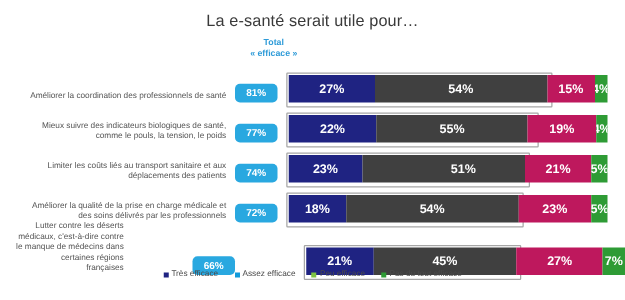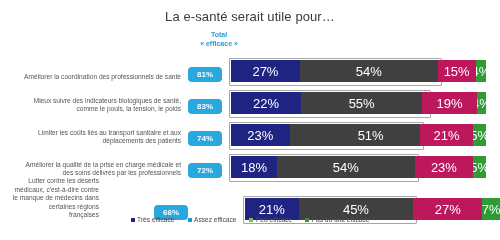--- a/index.html
+++ b/index.html
@@ -92,22 +92,22 @@
     display: flex;
     align-items: stretch;
   }
 
   .seg {
     position: relative;
     display: flex;
     align-items: center;
     justify-content: center;
     color: #ffffff;
-    font-size: 13px;
-    font-weight: normal;
+    font-size: 10px;
+    font-weight: bold;
     box-sizing: border-box;
     overflow: hidden;
   }
   .seg-tres { background: #1F2382; }
   .seg-assez { background: #404040; }
   .seg-peu { background: #be185d; }
   .seg-pas { background: #2E9B35; }
 
   .efficace-frame {
     position: absolute;
@@ -174,21 +174,21 @@
         <div class="seg seg-peu" style="width:38.25px;">15%</div>
         <div class="seg seg-pas" style="width:10.2px;">4%</div>
       </div>
     </div>
 
     <div class="row">
       <div class="row-label">
         <div>Mieux suivre des indicateurs biologiques de santé,</div>
         <div>comme le pouls, la tension, le poids</div>
       </div>
-      <div class="total-badge">83%</div>
+      <div class="total-badge">77%</div>
       <div class="bar-area">
         <div class="efficace-frame" style="width:196.35px;height:22px;"></div>
         <div class="seg seg-tres" style="width:76px;">22%</div>
         <div class="seg seg-assez" style="width:132px;">55%</div>
         <div class="seg seg-peu" style="width:59px;">19%</div>
         <div class="seg seg-pas" style="width:10.2px;">4%</div>
       </div>
     </div>
 
     <div class="row">

